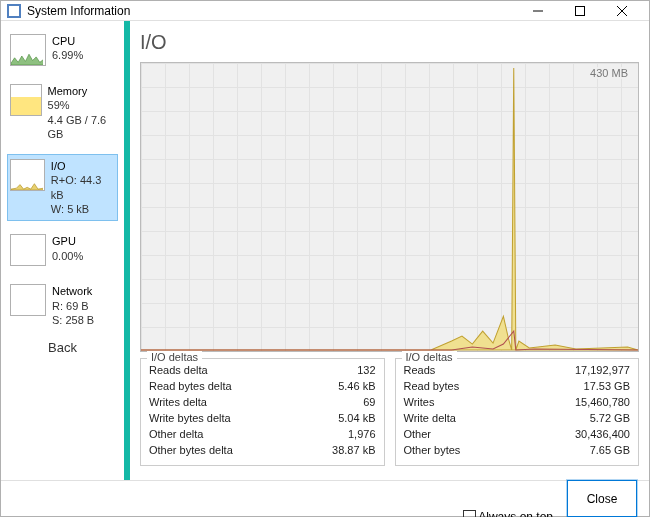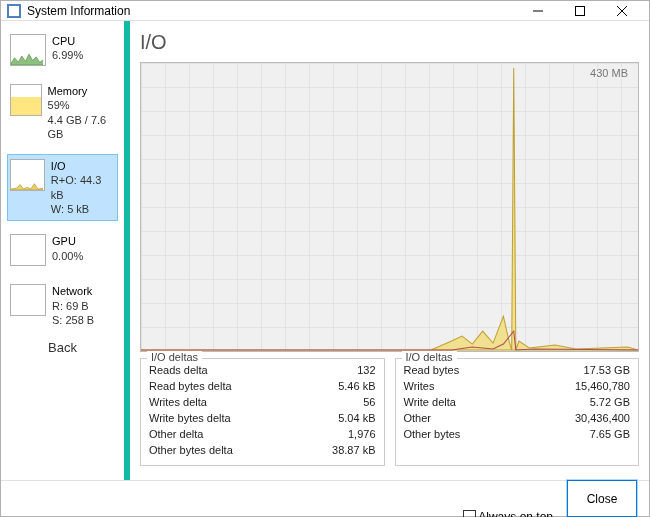--- a/index.html
+++ b/index.html
@@ -150,37 +150,41 @@
           <div class="statrow">
               <span class="lbl">Reads delta</span>
               <span class="val">132</span>
             </div>
           <div class="statrow">
               <span class="lbl">Read bytes delta</span>
               <span class="val">5.46 kB</span>
             </div>
           <div class="statrow">
               <span class="lbl">Writes delta</span>
-              <span class="val">56</span>
+              <span class="val">69</span>
             </div>
           <div class="statrow">
               <span class="lbl">Write bytes delta</span>
               <span class="val">5.04 kB</span>
             </div>
           <div class="statrow">
               <span class="lbl">Other delta</span>
               <span class="val">1,976</span>
             </div>
           <div class="statrow">
               <span class="lbl">Other bytes delta</span>
               <span class="val">38.87 kB</span>
             </div>
         </div>
         <div class="statbox">
           <span class="legend">I/O deltas</span>
+          <div class="statrow">
+              <span class="lbl">Reads</span>
+              <span class="val">17,192,977</span>
+            </div>
           <div class="statrow">
               <span class="lbl">Read bytes</span>
               <span class="val">17.53 GB</span>
             </div>
           <div class="statrow">
               <span class="lbl">Writes</span>
               <span class="val">15,460,780</span>
             </div>
           <div class="statrow">
               <span class="lbl">Write delta</span>

